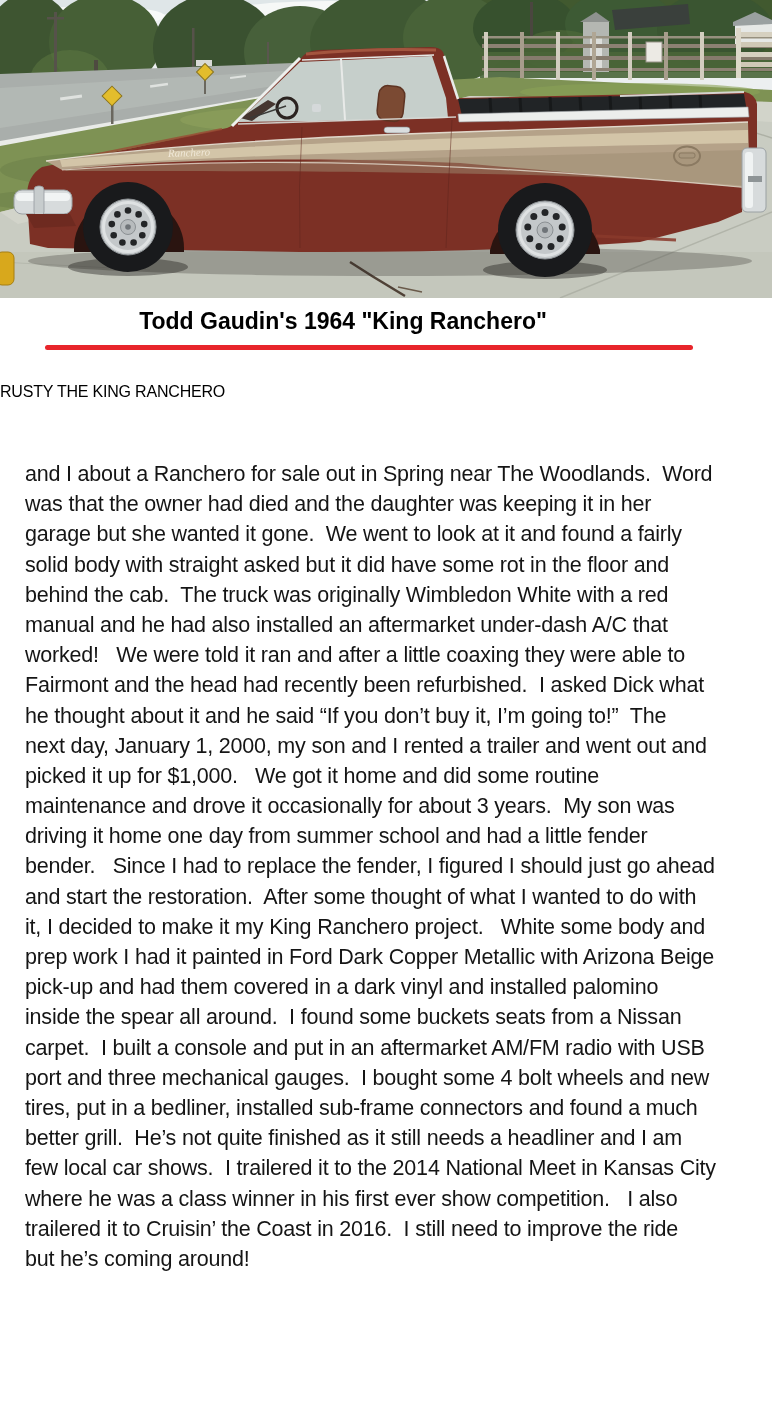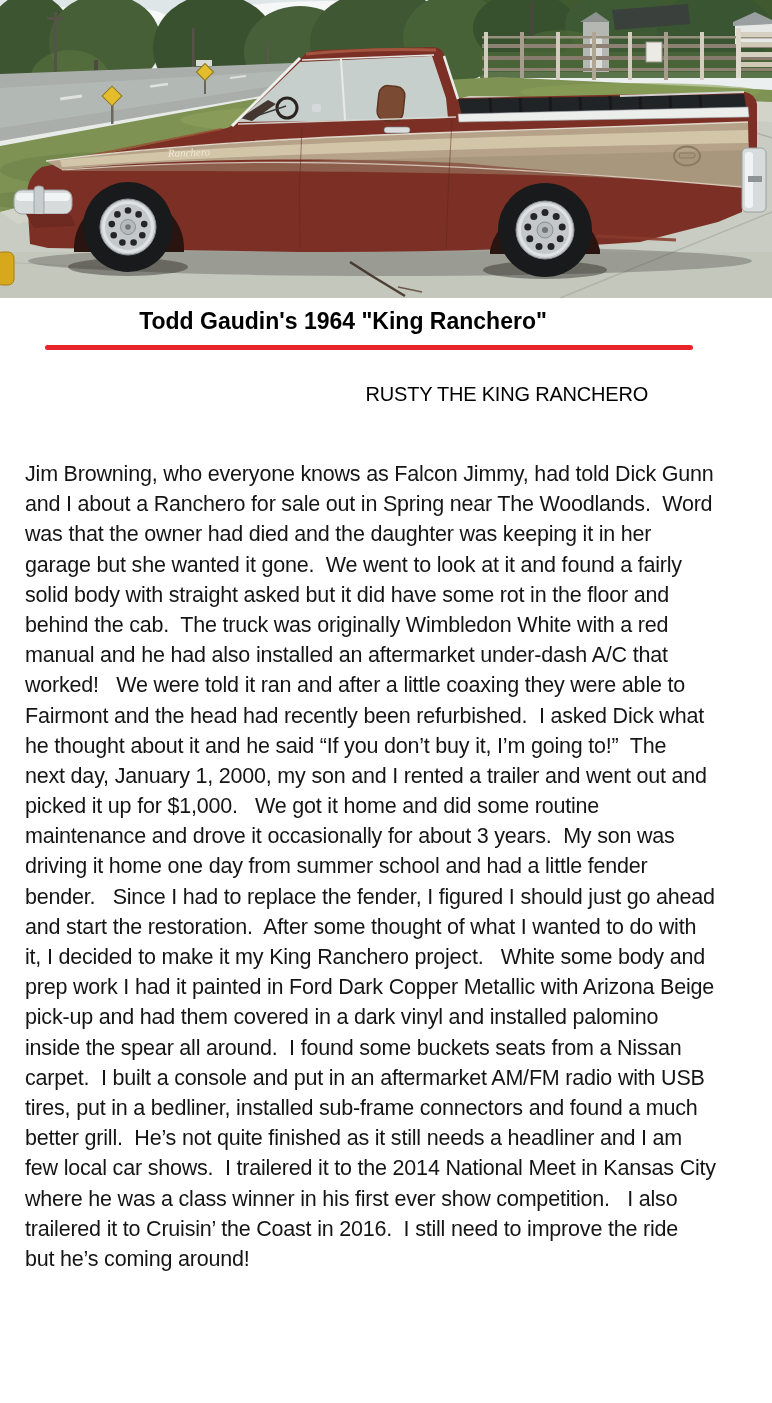--- a/index.html
+++ b/index.html
@@ -3,22 +3,22 @@
 <meta charset="utf-8">
 <style>
   html,body{margin:0;padding:0;background:#ffffff;}
   .page{position:relative;width:772px;height:1403px;background:#ffffff;overflow:hidden;
         font-family:"Liberation Sans",sans-serif;color:#111;}
   .photo{position:absolute;left:0;top:0;width:772px;height:298px;}
   .photo svg{display:block;}
   .title{position:absolute;left:0;top:308px;width:686px;text-align:center;
          font-size:23px;font-weight:bold;letter-spacing:0px;color:#000;white-space:pre;}
   .rule{position:absolute;left:45px;top:345px;width:648px;height:5px;border-radius:3px;}
-  .subtitle{position:absolute;left:0;top:383px;width:648px;text-align:right;
-            font-size:20px;font-weight:normal;letter-spacing:-0.2px;color:#000;white-space:pre;}
+  .subtitle{position:absolute;left:0;top:383px;width:648px;text-align:left;
+            font-size:16px;font-weight:normal;letter-spacing:-0.2px;color:#000;white-space:pre;}
   .article{position:absolute;left:25px;top:459px;width:740px;}
   .article .line{height:30.2px;line-height:30.2px;font-size:21.5px;letter-spacing:-0.2px;
                  white-space:pre;color:#151515;}
 </style>
 </head>
 <body>
 
 <div class="page">
 
   <figure class="photo" style="margin:0">
@@ -250,41 +250,41 @@
         </g>
       </g>
     </svg>
   </figure>
 
   <h1 class="title" style="margin:0">Todd Gaudin's 1964 "King Ranchero"</h1>
   <div class="rule" style="background:#e8252b"></div>
   <div class="subtitle">RUSTY THE KING RANCHERO</div>
 
   <div class="article">
-      <div class="line">Jim Browning, who everyone knows as Falcon Jimmy, had told Dick Gunn</div>
       <div class="line">and I about a Ranchero for sale out in Spring near The Woodlands.  Word</div>
       <div class="line">was that the owner had died and the daughter was keeping it in her</div>
       <div class="line">garage but she wanted it gone.  We went to look at it and found a fairly</div>
       <div class="line">solid body with straight asked but it did have some rot in the floor and</div>
       <div class="line">behind the cab.  The truck was originally Wimbledon White with a red</div>
       <div class="line">manual and he had also installed an aftermarket under-dash A/C that</div>
       <div class="line">worked!   We were told it ran and after a little coaxing they were able to</div>
       <div class="line">Fairmont and the head had recently been refurbished.  I asked Dick what</div>
       <div class="line">he thought about it and he said “If you don’t buy it, I’m going to!”  The</div>
       <div class="line">next day, January 1, 2000, my son and I rented a trailer and went out and</div>
       <div class="line">picked it up for $1,000.   We got it home and did some routine</div>
       <div class="line">maintenance and drove it occasionally for about 3 years.  My son was</div>
       <div class="line">driving it home one day from summer school and had a little fender</div>
       <div class="line">bender.   Since I had to replace the fender, I figured I should just go ahead</div>
       <div class="line">and start the restoration.  After some thought of what I wanted to do with</div>
       <div class="line">it, I decided to make it my King Ranchero project.   White some body and</div>
       <div class="line">prep work I had it painted in Ford Dark Copper Metallic with Arizona Beige</div>
       <div class="line">pick-up and had them covered in a dark vinyl and installed palomino</div>
       <div class="line">inside the spear all around.  I found some buckets seats from a Nissan</div>
       <div class="line">carpet.  I built a console and put in an aftermarket AM/FM radio with USB</div>
+      <div class="line">port and three mechanical gauges.  I bought some 4 bolt wheels and new</div>
       <div class="line">tires, put in a bedliner, installed sub-frame connectors and found a much</div>
       <div class="line">better grill.  He’s not quite finished as it still needs a headliner and I am</div>
       <div class="line">few local car shows.  I trailered it to the 2014 National Meet in Kansas City</div>
       <div class="line">where he was a class winner in his first ever show competition.   I also</div>
       <div class="line">trailered it to Cruisin’ the Coast in 2016.  I still need to improve the ride</div>
       <div class="line">but he’s coming around!</div>
     </div>
 
 </div>
 

